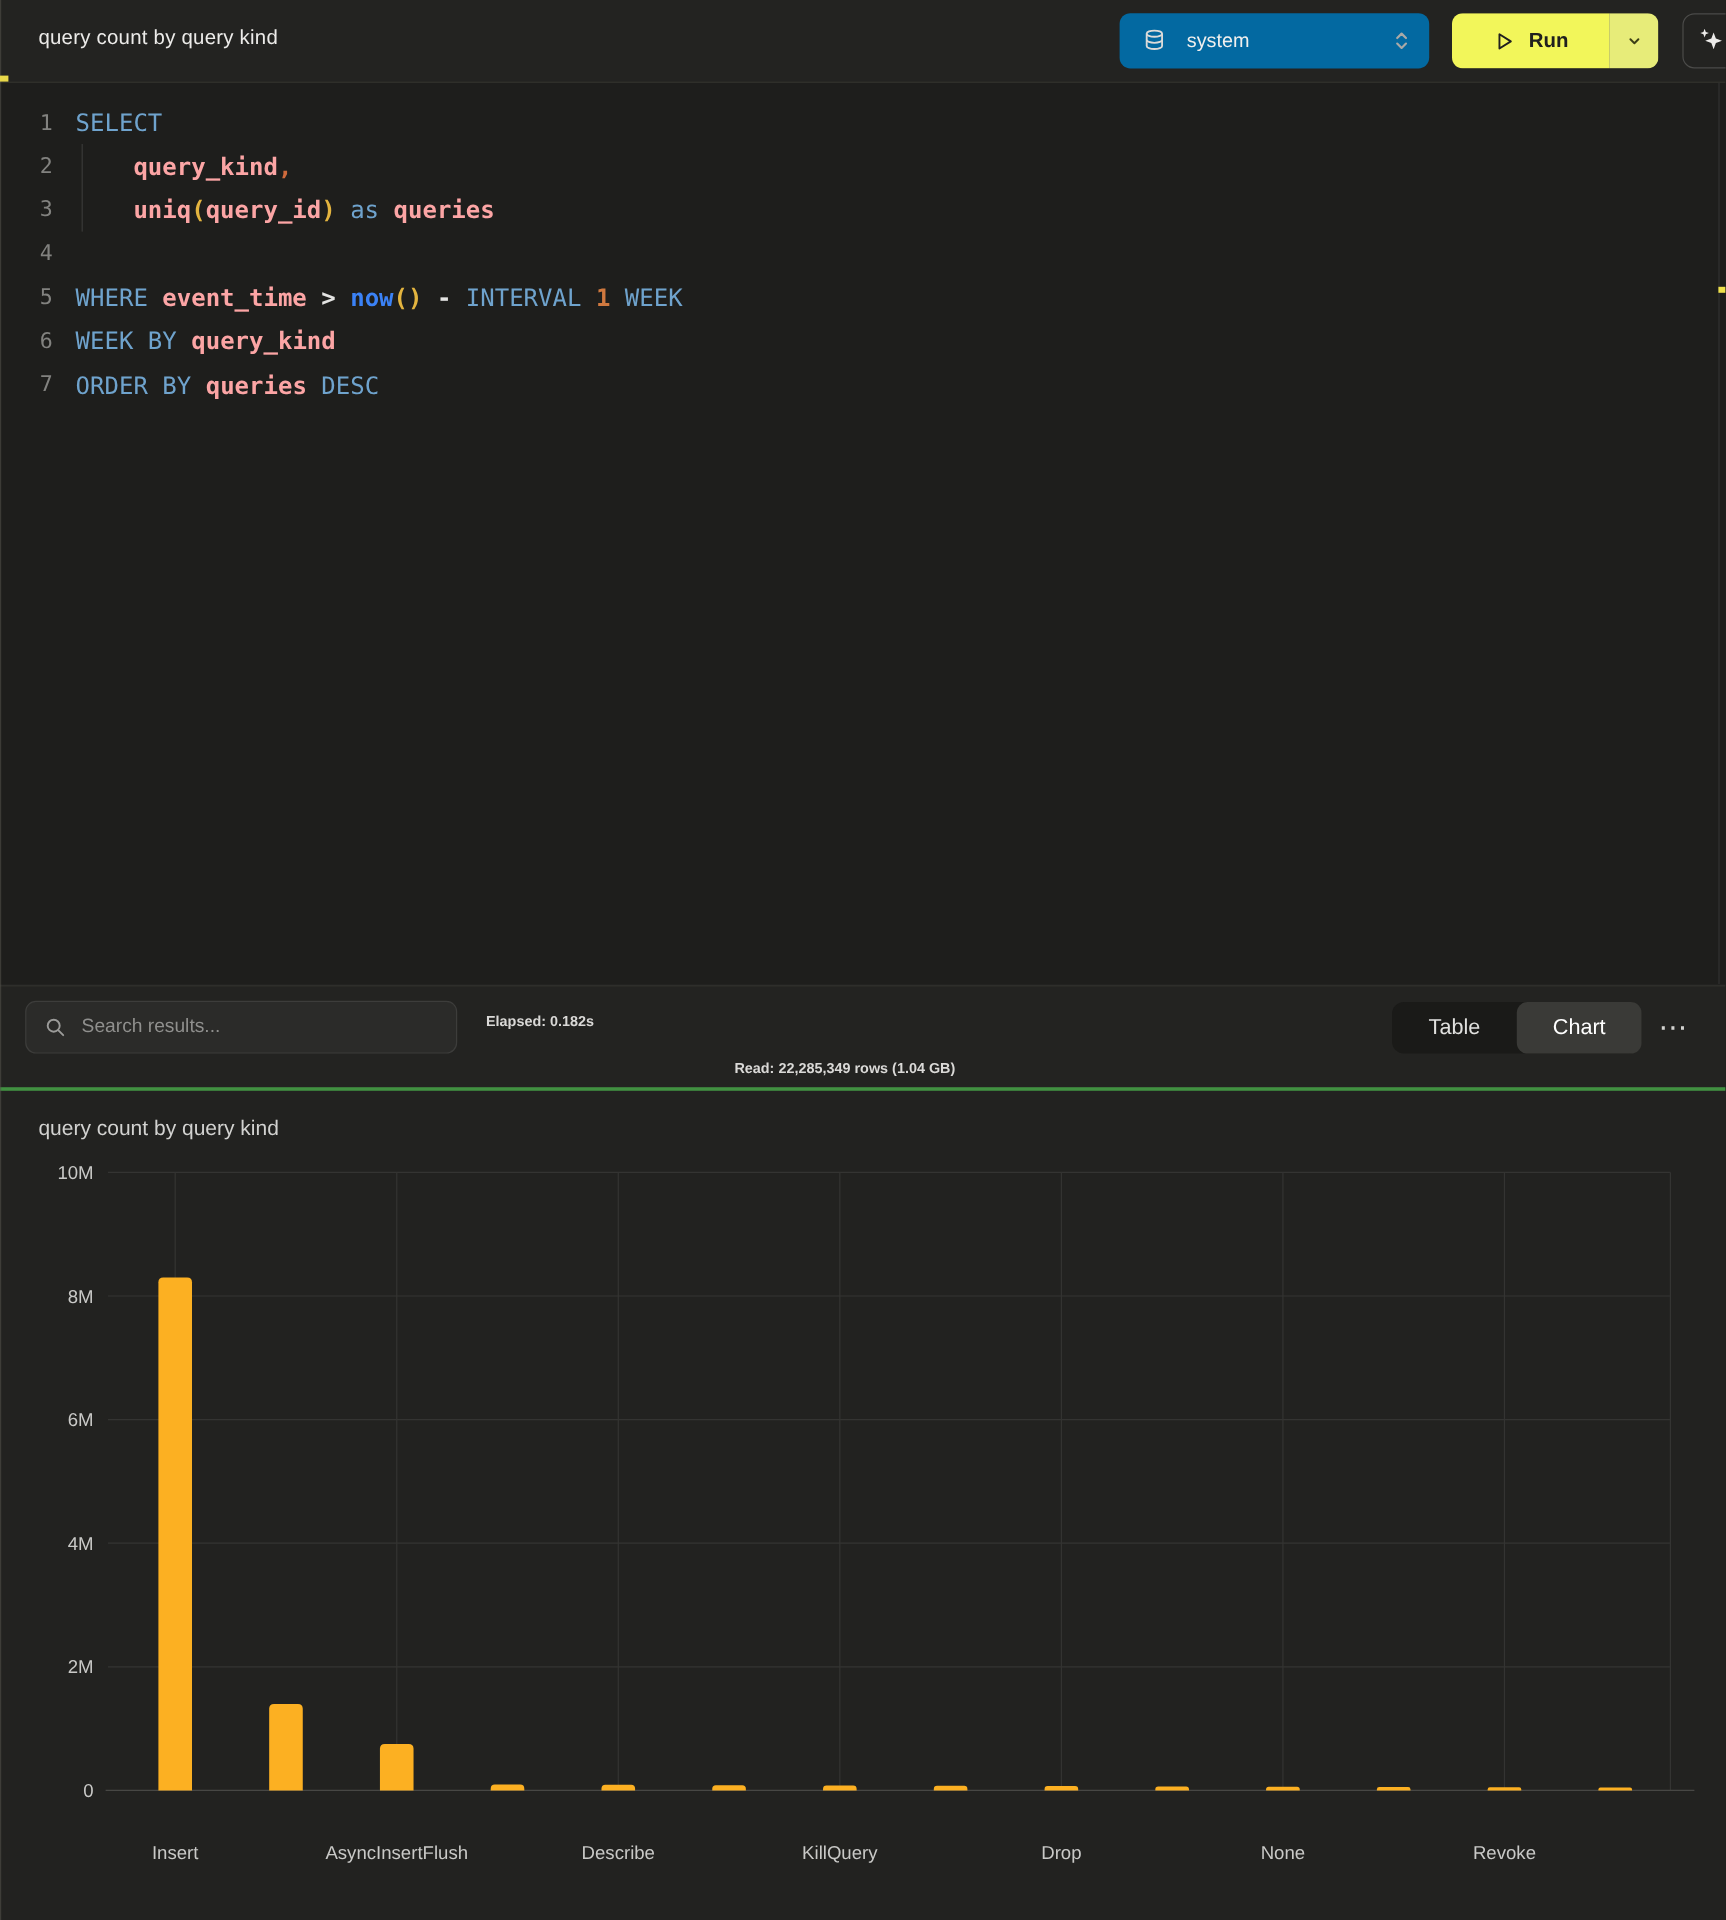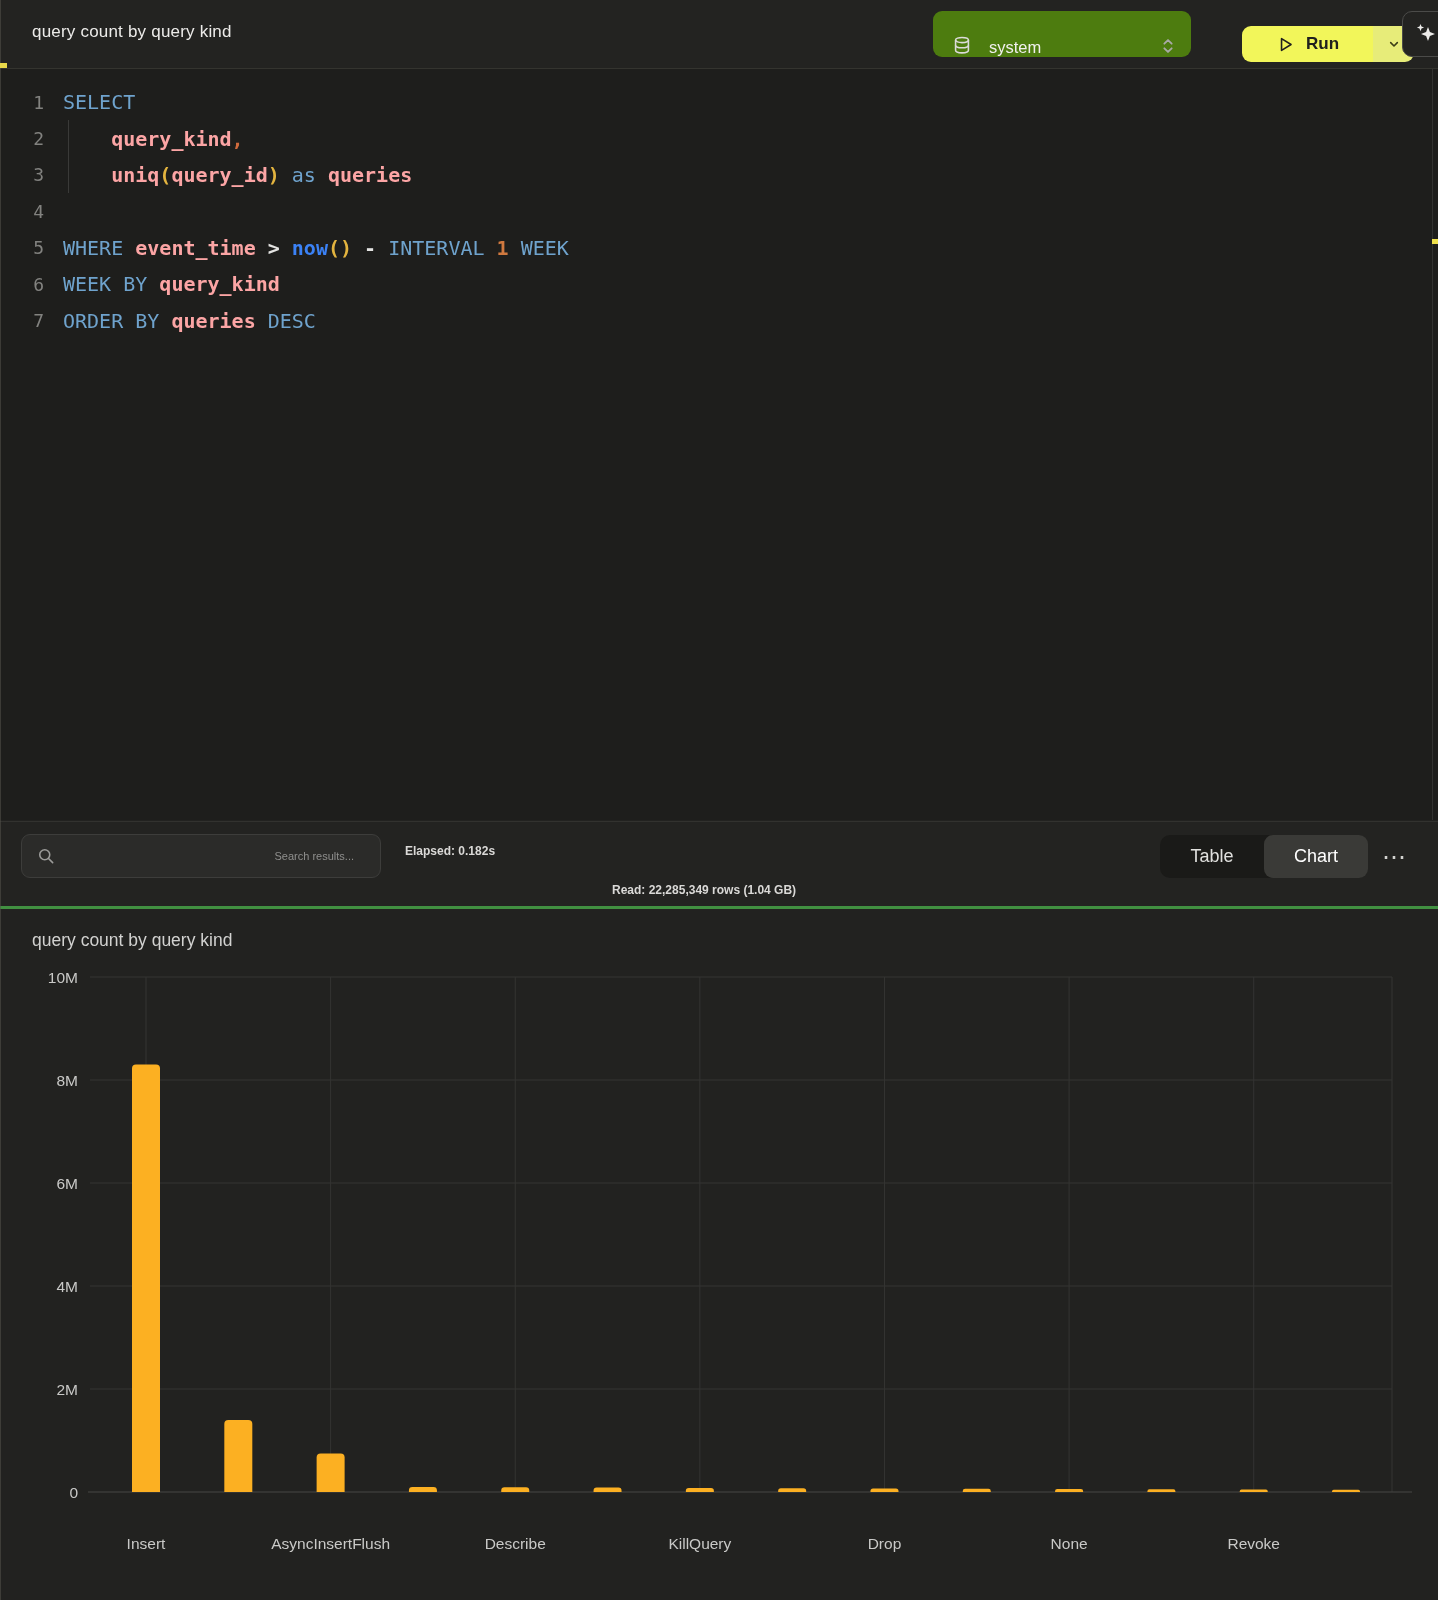--- a/index.html
+++ b/index.html
@@ -5,25 +5,25 @@
   * { box-sizing: border-box; }
   html,body { margin:0; padding:0; }
   body {
     width:1438px; height:1600px; position:relative; overflow:hidden;
     background:#222220; font-family:"Liberation Sans", sans-serif;
   }
 
   
   .topbar { position:absolute; top:0; left:0; width:1438px; height:68px; background:#232321; z-index:5; }
   .topbar-title { position:absolute; left:32px; top:22px; font-size:17px; color:#ecebe9; font-weight:500; letter-spacing:.2px; }
-  .db-selector { position:absolute; left:933px; top:11px; width:258px; height:46px; background:#4d7c0f; border-radius:9px; display:flex; align-items:flex-end; cursor:pointer; }
+  .db-selector { position:absolute; left:933px; top:11px; width:258px; height:46px; background:#0369a1; border-radius:9px; display:flex; align-items:center; cursor:pointer; }
   .db-selector .db-icon { margin-left:18px; display:flex; }
   .db-selector .db-value { margin-left:16px; font-size:16.5px; color:#f1f0ee; font-weight:500; }
   .db-selector .updown { position:absolute; right:12px; display:flex; }
-  .run-button { position:absolute; left:1210px; top:26px; width:172px; height:36px; border-radius:9px; overflow:hidden; display:flex; cursor:pointer;margin-left:32px; }
+  .run-button { position:absolute; left:1210px; top:11px; width:172px; height:46px; border-radius:9px; overflow:hidden; display:flex; cursor:pointer; }
   .run-main { width:131px; background:#f2f65a; display:flex; align-items:center; justify-content:center; gap:11px; color:#20201e; font-size:17px; font-weight:600; }
   .run-caret { width:41px; background:#e7ec79; display:flex; align-items:center; justify-content:center; }
   .ai-button { position:absolute; left:1402px; top:11px; width:46px; height:46px; border:1px solid #4b4b49; border-radius:10px; background:#232321; display:flex; align-items:center; padding-left:10px; }
   .topbar-divider { position:absolute; top:68px; left:0; width:1438px; height:1px; background:#34342f; z-index:6; }
 
   
   .editor { position:absolute; top:69px; left:0; width:1438px; height:751px; background:#1e1e1c; }
   .editor-lines { padding-top:15px; position:relative; }
   .code-line { display:flex; height:36.4px; align-items:center; font-family:"DejaVu Sans Mono", monospace; font-size:20px; }
   .line-num { width:44px; text-align:right; color:#82827f; font-size:18px; flex:none; font-weight:400; }
@@ -40,21 +40,21 @@
   .indent-guide { position:absolute; left:68px; top:51px; width:1px; height:73px; background:#3a3a38; }
   .editor-right-border { position:absolute; left:1432px; top:0; width:1px; height:751px; background:#333331; }
   .ruler-mark { position:absolute; left:1432px; top:170px; width:6px; height:5px; background:#efe14b; }
   .left-edge { position:absolute; left:0; top:0; width:1px; height:1600px; background:#55534d; opacity:.55; z-index:9; }
   .left-tick { position:absolute; left:0; top:63px; width:7px; height:5px; background:#e8d84a; z-index:10; }
 
   
   .results-bar { position:absolute; top:821px; left:0; width:1438px; height:85px; background:#232321; border-top:1px solid #32322f; }
   .search-box { position:absolute; left:21px; top:12px; width:360px; height:44px; background:#2b2b29; border:1px solid #3d3d3b; border-radius:9px; display:flex; align-items:center; }
   .search-box .search-icon { margin-left:14px; display:flex; }
-  .search-box input { background:transparent; border:none; outline:none; color:#cfcfcd; font-size:11px; margin-left:10px; width:290px; font-family:"Liberation Sans", sans-serif;text-align:right; }
+  .search-box input { background:transparent; border:none; outline:none; color:#cfcfcd; font-size:16px; margin-left:10px; width:290px; font-family:"Liberation Sans", sans-serif; }
   .search-box input::placeholder { color:#8f8f8d; }
   .stat { position:absolute; top:22px; font-size:12px; color:#dad9d7; font-weight:600; }
   .stat-elapsed { left:405px; }
   .stat-read { left:612px;margin-top:39px; }
   .view-toggle { position:absolute; left:1160px; top:13px; width:208px; height:43px; background:#1a1a18; border-radius:10px; display:flex; }
   .toggle-option { width:104px; display:flex; align-items:center; justify-content:center; font-size:18px; color:#e0e0de; cursor:pointer; }
   .toggle-option.selected { background:#3a3a37; border-radius:9px; color:#ffffff; }
   .more-button { position:absolute; left:1382px; top:13px; font-size:24px; color:#d2d2d0; letter-spacing:1px; cursor:pointer; line-height:43px; }
 
   .green-divider { position:absolute; top:906px; left:0; width:1438px; height:3px; background:#419041; z-index:4; }

